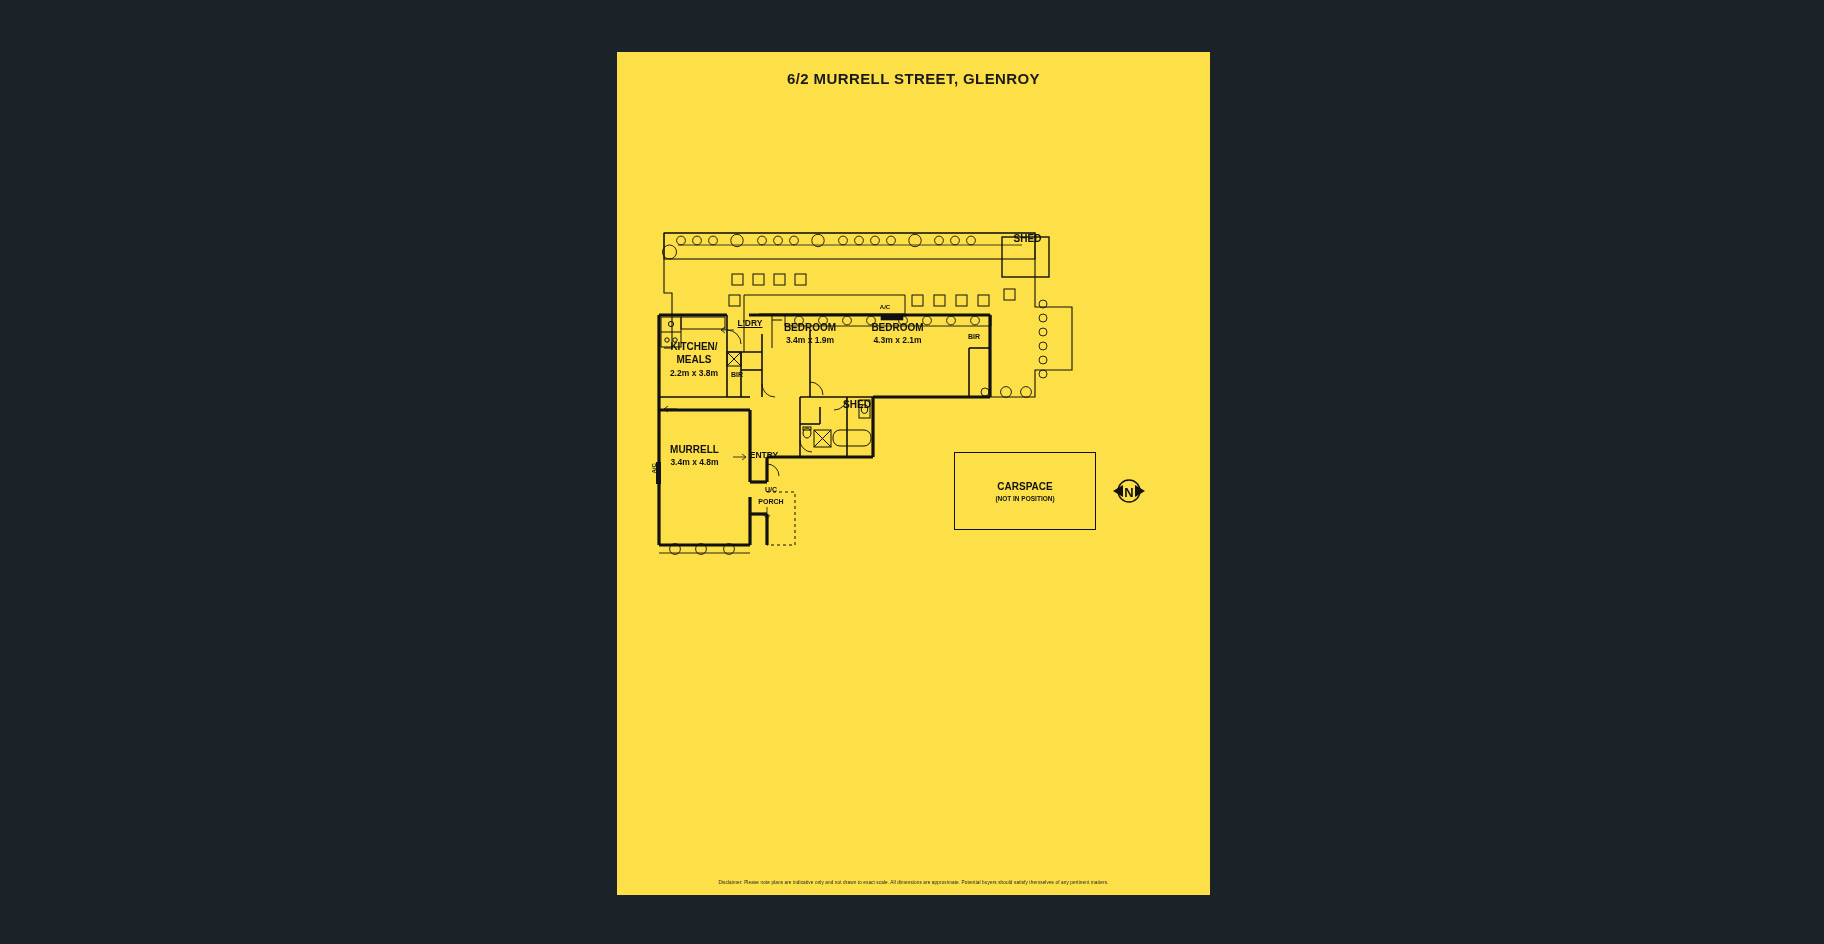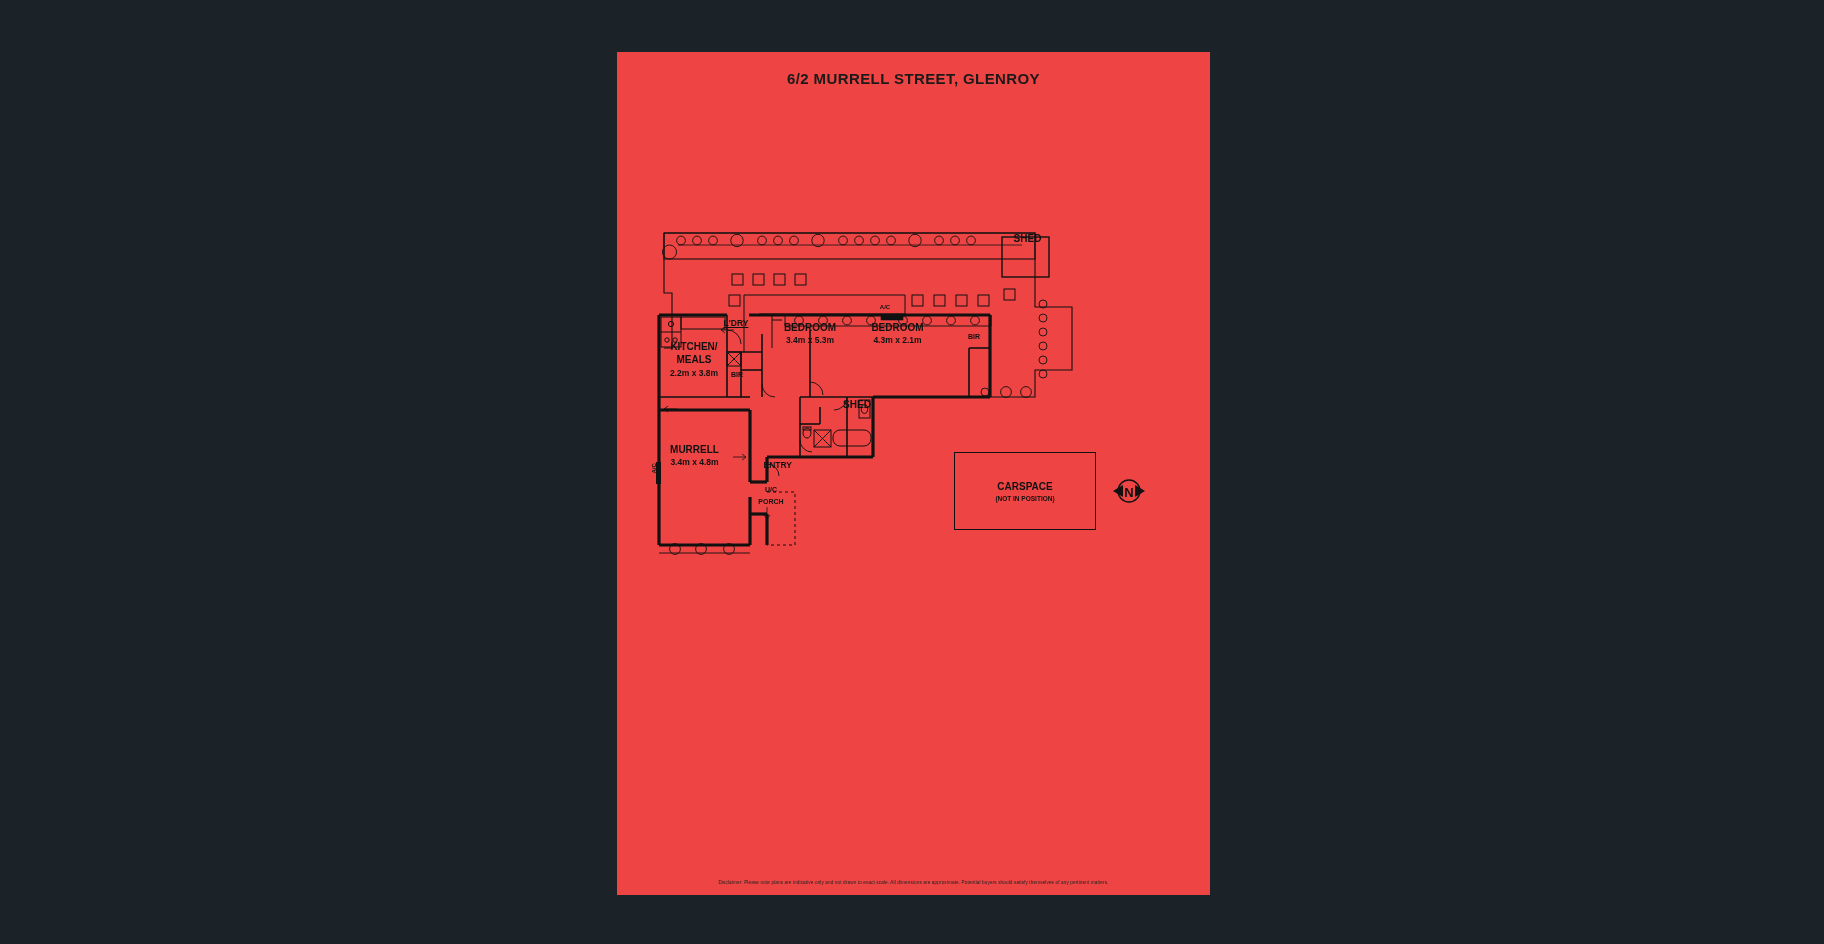--- a/index.html
+++ b/index.html
@@ -18,21 +18,21 @@
     width: 1824px;
     height: 944px;
     background: #1b2329;
   }
   #page {
     position: absolute;
     left: 617px;
     top: 52px;
     width: 593px;
     height: 843px;
-    background: #ef4444;
+    background: #fde047;
   }
   #title {
     position: absolute;
     top: 18px;
     left: 0;
     width: 100%;
     text-align: center;
     font-size: 15px;
     font-weight: bold;
     letter-spacing: 0.4px;
@@ -298,30 +298,30 @@
     </svg>
 
     <div class="lbl room-name" style="left:38px; top:289px; width:78px;">KITCHEN/</div>
     <div class="lbl room-name" style="left:38px; top:302px; width:78px;">MEALS</div>
     <div class="lbl dim" style="left:38px; top:317px; width:78px;">2.2m x 3.8m</div>
 
     <div class="lbl room-name" style="left:30px; top:392px; width:95px;">MURRELL</div>
     <div class="lbl dim" style="left:30px; top:406px; width:95px;">3.4m x 4.8m</div>
 
     <div class="lbl room-name" style="left:153px; top:270px; width:80px;">BEDROOM</div>
-    <div class="lbl dim" style="left:153px; top:284px; width:80px;">3.4m x 5.3m</div>
+    <div class="lbl dim" style="left:153px; top:284px; width:80px;">3.4m x 1.9m</div>
 
     <div class="lbl room-name" style="left:238px; top:270px; width:85px;">BEDROOM</div>
     <div class="lbl dim" style="left:238px; top:284px; width:85px;">4.3m x 2.1m</div>
 
     <div class="lbl room-name" style="left:212px; top:347px; width:56px;">SHED</div>
 
-    <div class="lbl small-name" style="left:105px; top:267px; width:28px;text-decoration:underline;">L'DRY</div>
-
-    <div class="lbl small-name" style="left:119px; top:409px; width:56px;text-align:right;">ENTRY</div>
+    <div class="lbl small-name" style="left:119px; top:267px; width:28px;text-decoration:underline;">L'DRY</div>
+
+    <div class="lbl small-name" style="left:119px; top:399px; width:56px;">ENTRY</div>
 
     <div class="lbl room-name" style="left:385px; top:181px; width:51px;">SHED</div>
 
     <div class="lbl tiny-name" style="left:103px; top:319px; width:34px;">BIR</div>
     <div class="lbl tiny-name" style="left:340px; top:281px; width:34px;">BIR</div>
     <div class="lbl" style="left:253px; top:252px; width:30px; font-size:6px;">A/C</div>
     <div class="lbl vert" style="left:22px; top:413px; width:30px; font-size:6px;">A/C</div>
 
     <div class="lbl tiny-name" style="left:136px; top:434px; width:36px;">U/C</div>
     <div class="lbl tiny-name" style="left:128px; top:446px; width:52px;">PORCH</div>

